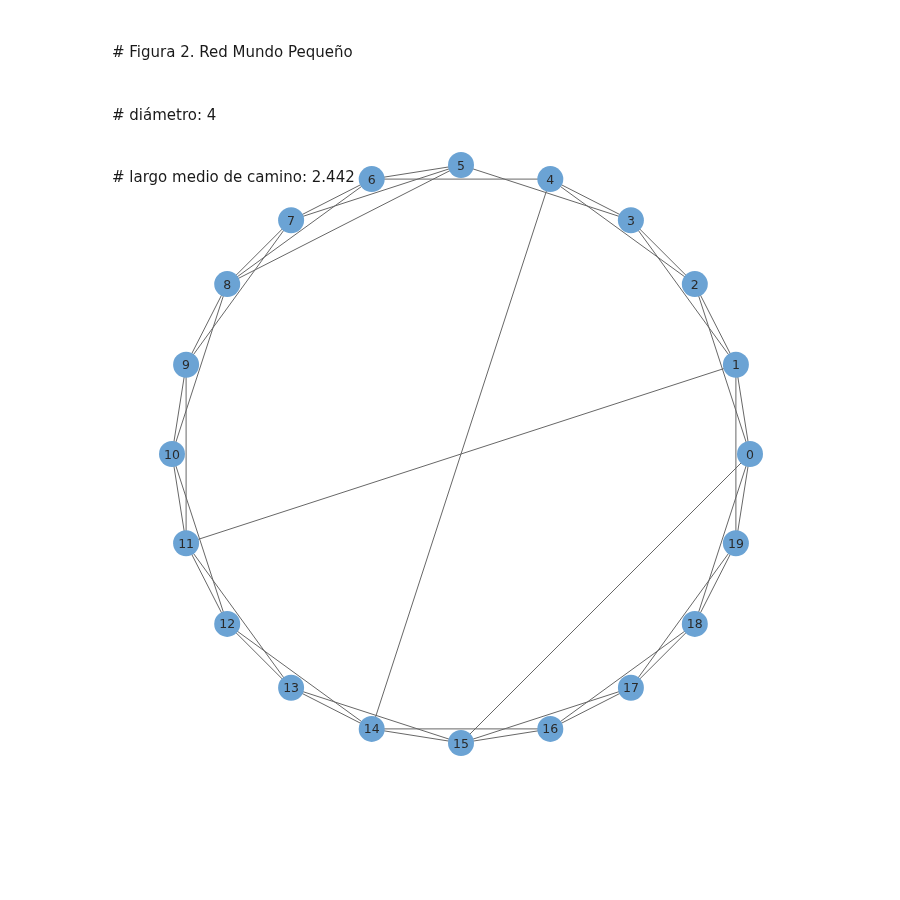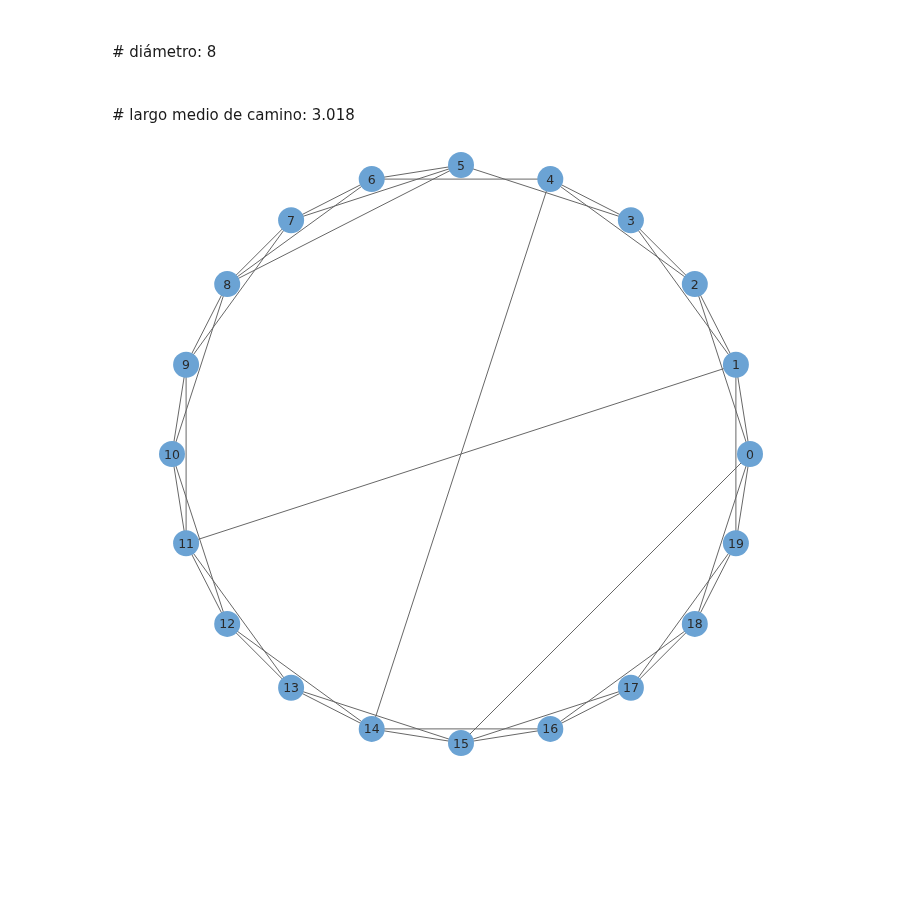--- a/index.html
+++ b/index.html
@@ -44,22 +44,23 @@
     font-family: "DejaVu Sans", "Liberation Sans", sans-serif;
     text-anchor: middle;
     dominant-baseline: central;
   }
 </style>
 </head>
 <body>
 
 <div id="canvas">
   <div id="caption">
-    <div># diámetro: 8</div>
-    <div># largo medio de camino: 3.018</div>
+    <div># Figura 2. Red Mundo Pequeño</div>
+    <div># diámetro: 4</div>
+    <div># largo medio de camino: 2.442</div>
   </div>
   <svg id="graph-svg" width="900" height="900" viewBox="0 0 900 900">
     <g id="edges-layer">
         <line x1="750.0" y1="454.0" x2="735.9" y2="364.7" class="edge-line"></line>
         <line x1="735.9" y1="364.7" x2="694.8" y2="284.1" class="edge-line"></line>
         <line x1="694.8" y1="284.1" x2="630.9" y2="220.2" class="edge-line"></line>
         <line x1="630.9" y1="220.2" x2="550.3" y2="179.1" class="edge-line"></line>
         <line x1="461.0" y1="165.0" x2="371.7" y2="179.1" class="edge-line"></line>
         <line x1="371.7" y1="179.1" x2="291.1" y2="220.2" class="edge-line"></line>
         <line x1="291.1" y1="220.2" x2="227.2" y2="284.1" class="edge-line"></line>

